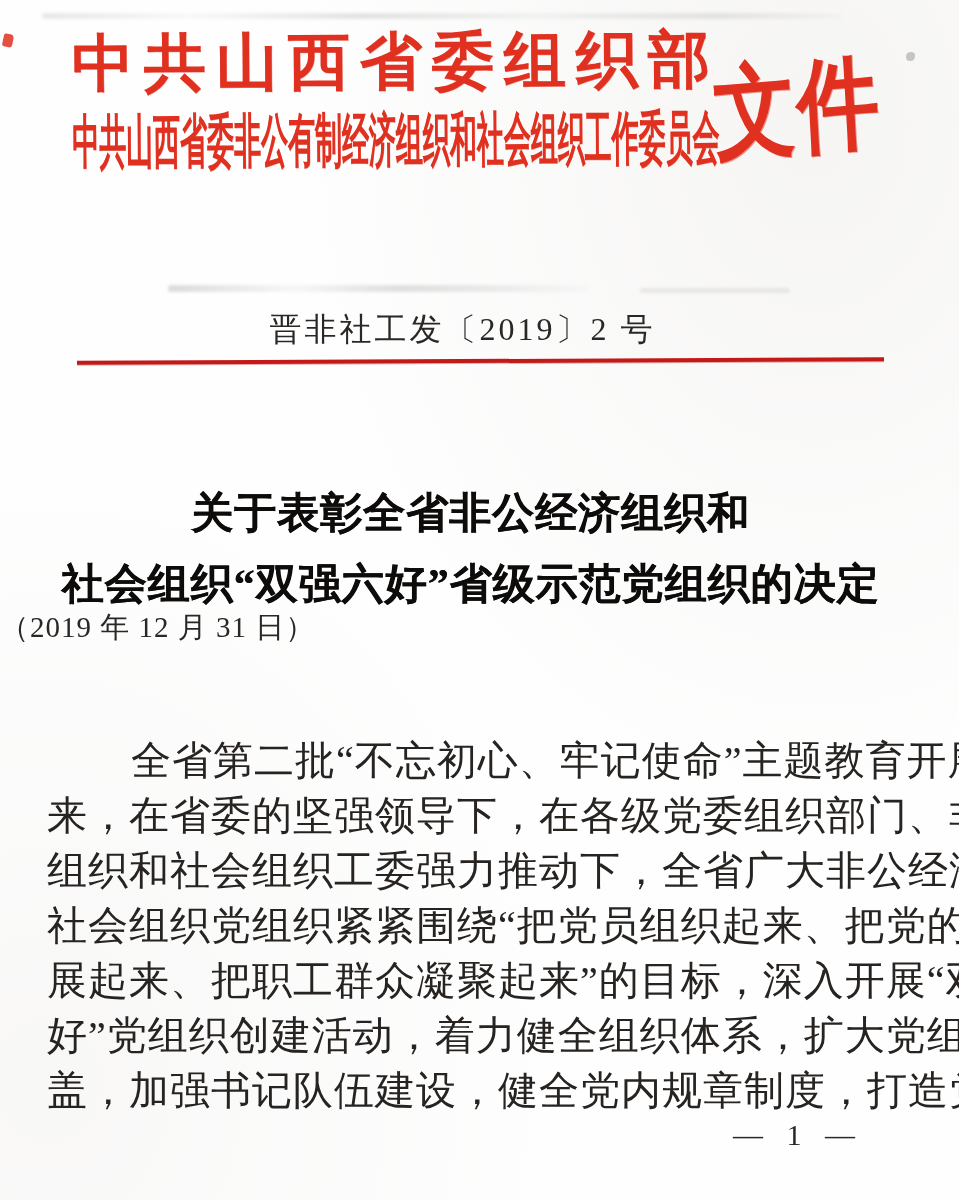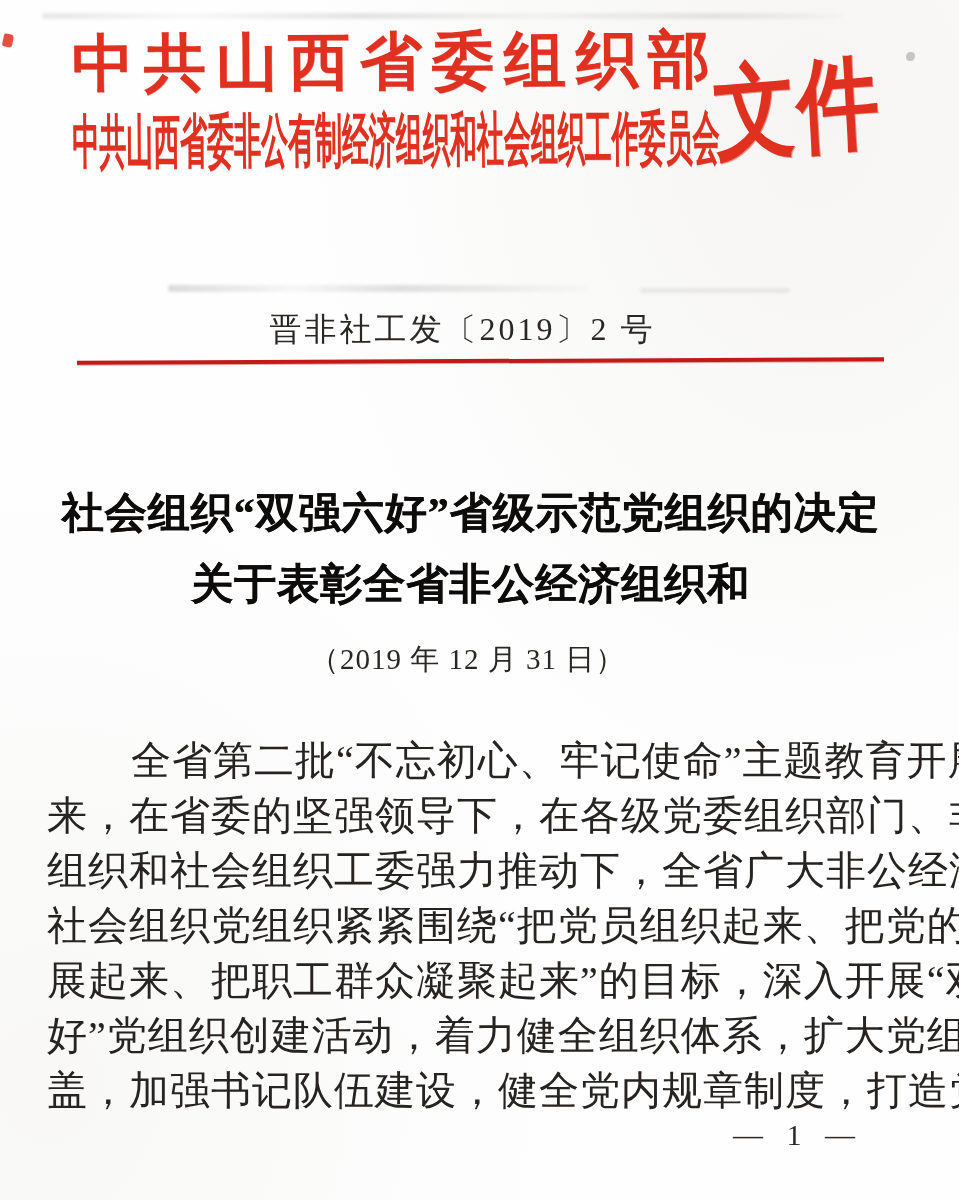--- a/index.html
+++ b/index.html
@@ -138,22 +138,22 @@
     font-weight: bold;
   }
   .title-line {
     font-size: 42px;
     line-height: 71px;
     letter-spacing: 1px;
     text-shadow: 0.6px 0 0 var(--title-ink);
   }
   .doc-date {
     position: absolute;
-    top: 640px; left: 0; right: 24px;
-    text-align: center;
+    top: 608px; left: 0; right: 24px;
+    text-align: left;
     font-size: 29px;
     letter-spacing: 1px;
     color: #2a2724;
   }
 
   
   .body-text {
     position: absolute;
     top: 733px; left: 47px; right: 52px;
     color: #262320;
@@ -197,22 +197,22 @@
       </div>
     </div>
     <div class="doc-type">文件</div>
   </header>
 
   <div class="doc-number">晋非社工发〔2019〕2 号</div>
 
   <div class="red-divider"></div>
 
   <div class="title">
+    <div class="title-line">关于表彰全省非公经济组织和</div>
     <div class="title-line">社会组织“双强六好”省级示范党组织的决定</div>
-    <div class="title-line">关于表彰全省非公经济组织和</div>
   </div>
 
   <div class="doc-date">（2019 年 12 月 31 日）</div>
 
   <div class="body-text">
     <div class="body-line indent">全省第二批“不忘初心、牢记使命”主题教育开展以</div>
     <div class="body-line">来，在省委的坚强领导下，在各级党委组织部门、非公经济</div>
     <div class="body-line">组织和社会组织工委强力推动下，全省广大非公经济组织和</div>
     <div class="body-line">社会组织党组织紧紧围绕“把党员组织起来、把党的工作开</div>
     <div class="body-line">展起来、把职工群众凝聚起来”的目标，深入开展“双强六</div>

